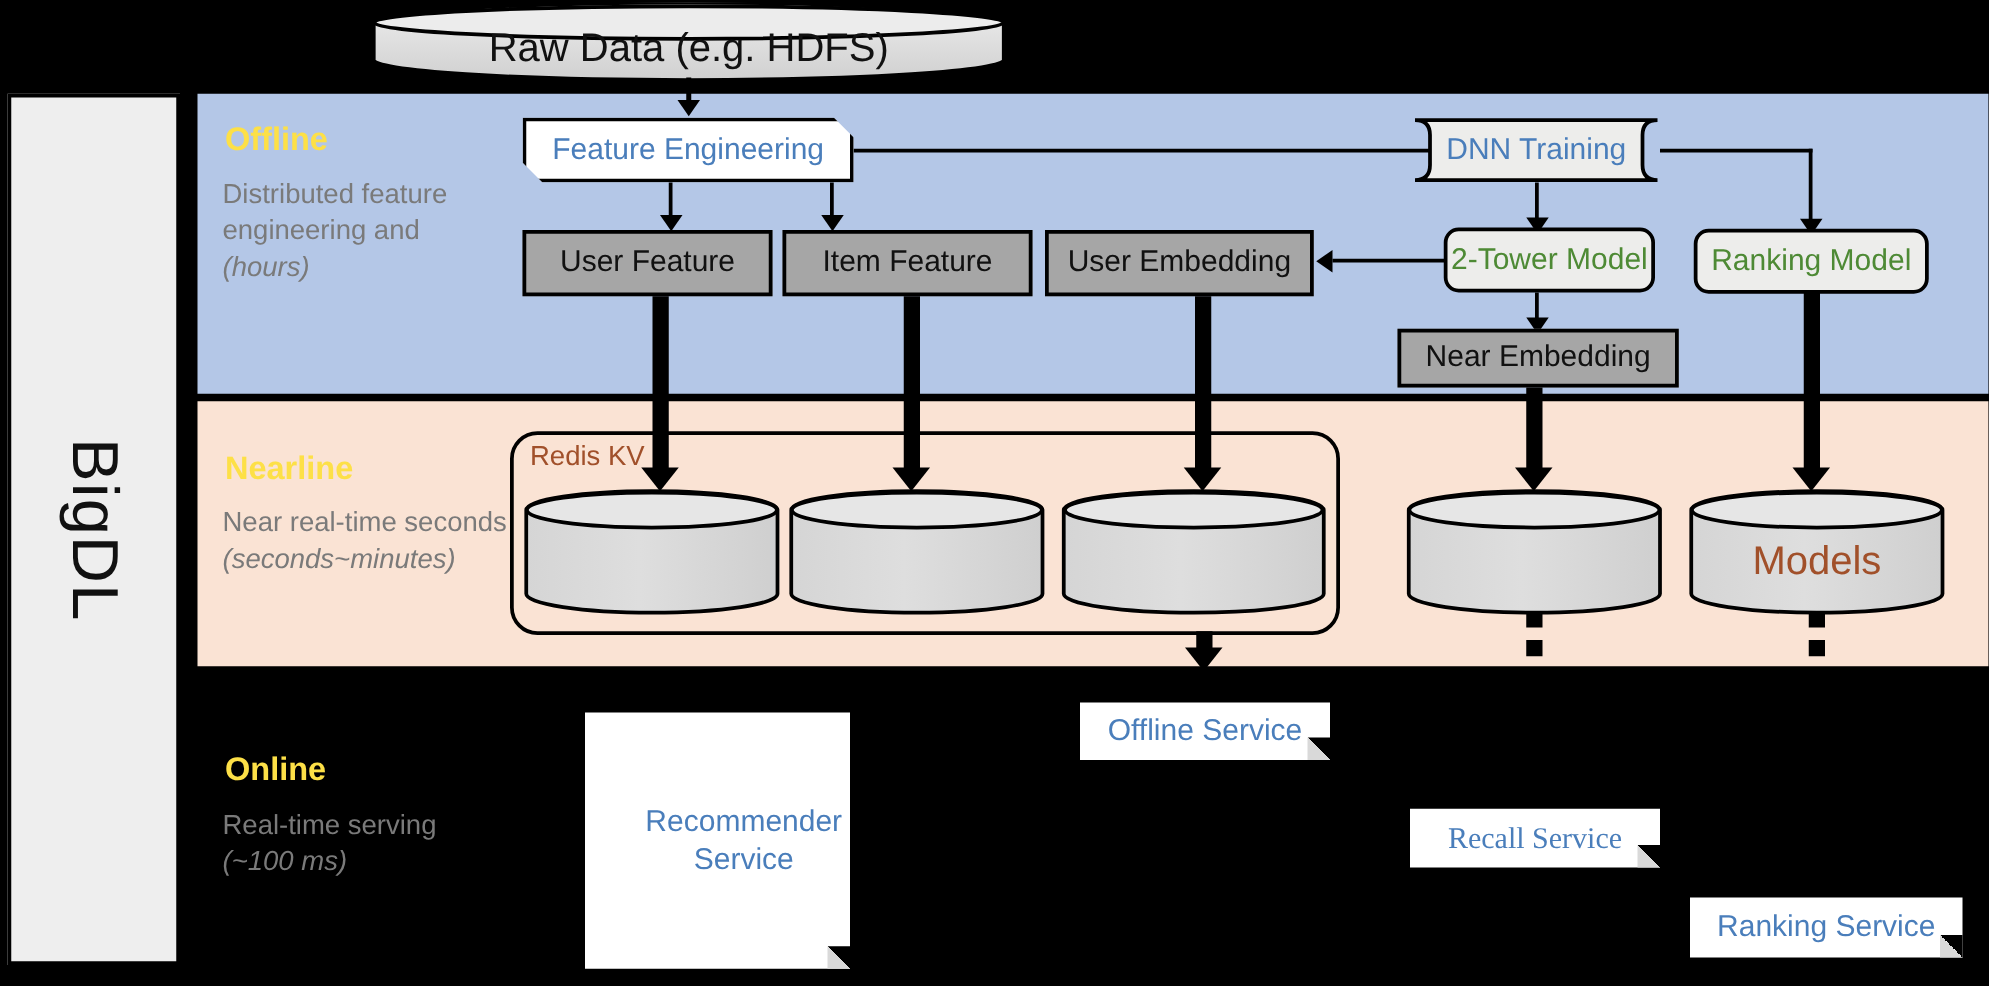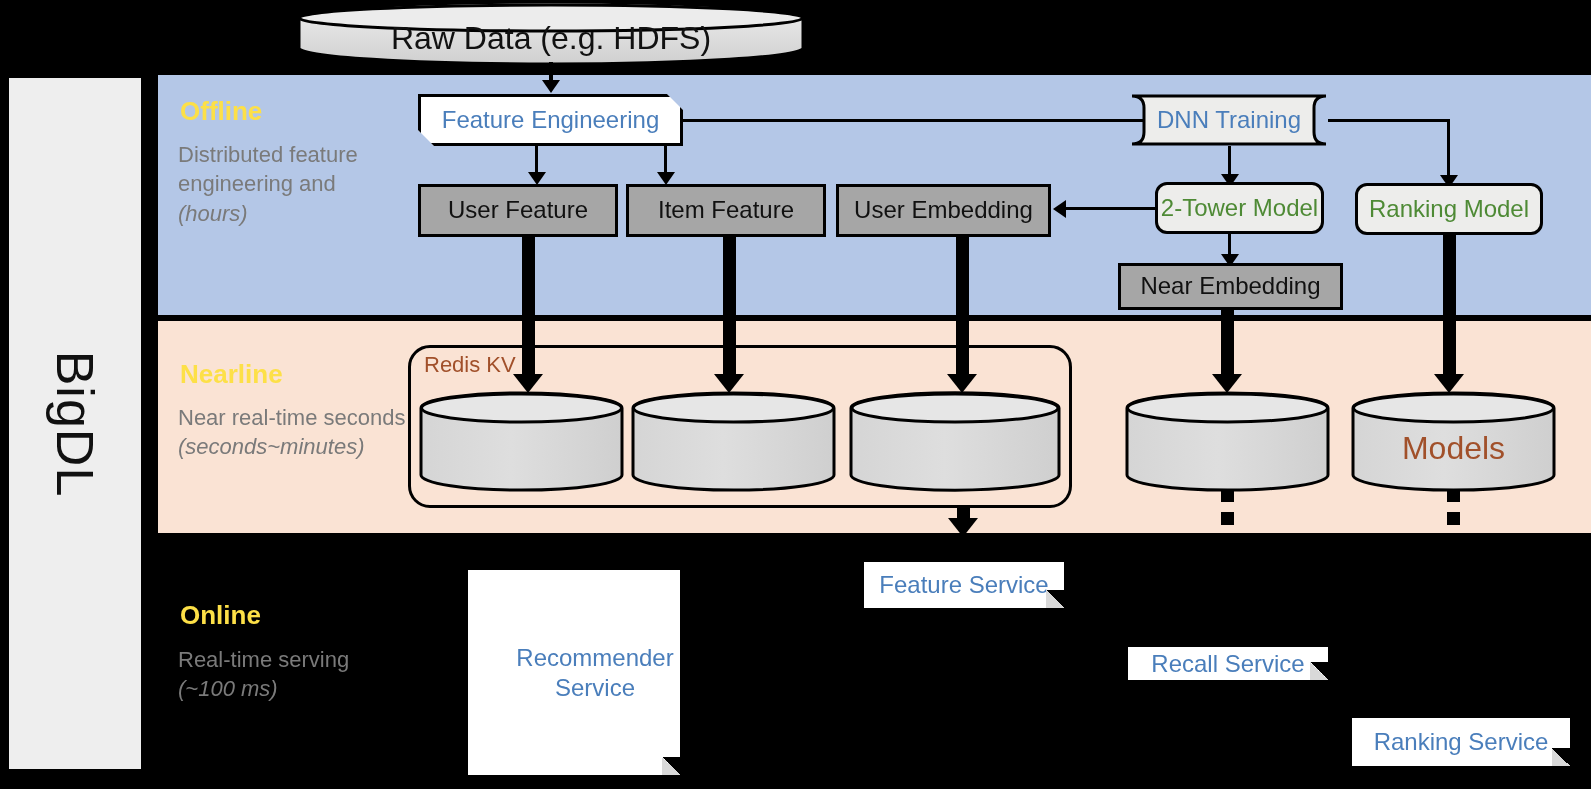--- a/index.html
+++ b/index.html
@@ -232,26 +232,26 @@
   <div class="sq" style="left:1447px;top:489px;"></div>
   <div class="sq" style="left:1447px;top:512px;"></div>
 
   <div class="doc" style="left:468px;top:570px;width:170px;height:205px;padding-left:42px;">
     <span>Recommender Service</span>
     <span class="fold"></span>
     <span class="fold2"></span>
   </div>
 
   <div class="doc" style="left:864px;top:562px;width:200px;height:46px;">
-    <span>Feature Service</span>
-    <span class="fold"></span>
-    <span class="fold2"></span>
-  </div>
-
-  <div class="doc" style="left:1128px;top:647px;width:200px;height:33px;">
+    <span>Offline Service</span>
+    <span class="fold"></span>
+    <span class="fold2"></span>
+  </div>
+
+  <div class="doc" style="left:1128px;top:647px;width:200px;height:47px;font-family:Liberation Serif, serif;">
     <span>Recall Service</span>
     <span class="fold"></span>
     <span class="fold2"></span>
   </div>
 
   <div class="doc" style="left:1352px;top:718px;width:218px;height:48px;">
     <span>Ranking Service</span>
     <span class="fold"></span>
     <span class="fold2"></span>
   </div>

